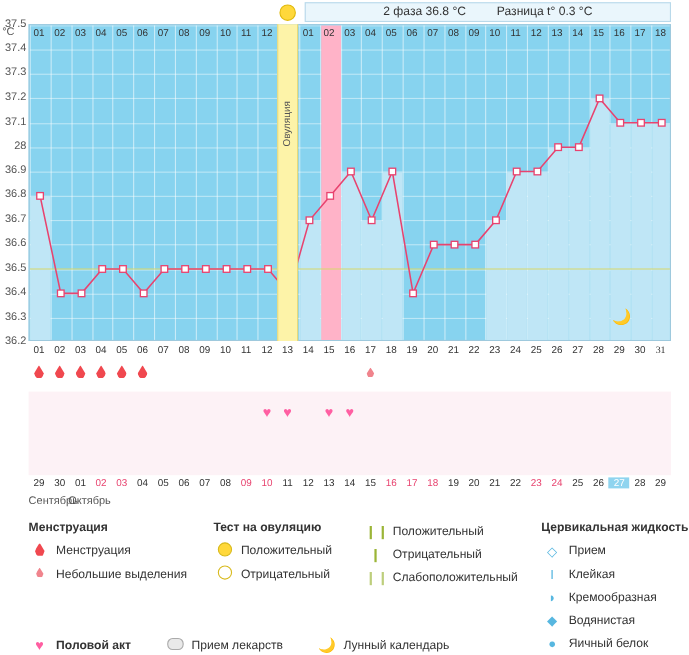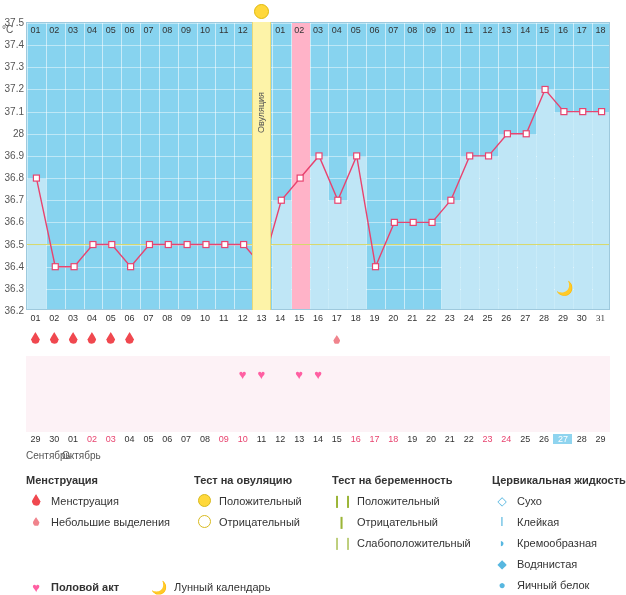--- a/index.html
+++ b/index.html
@@ -72,20 +72,26 @@
   .bars{display:inline-block;font-size:12px;letter-spacing:1px;color:#9bb537;line-height:1;}
   .pill{display:inline-block;width:13px;height:9px;border-radius:5px;border:1px solid #aaa;background:#e9e9e9;}
   .moon{display:inline-block;color:#f0a32b;font-size:13px;line-height:1;}
   .cf{display:inline-block;color:#57b7e0;font-size:12px;line-height:1;}
 </style>
 </head>
 <body>
 
 <div class="wrap">
 
+  <div class="phasebar" id="phase2">
+    <span class="phase2-inner">
+      <span>2 фаза 36.8 °C</span>
+      <span>Разница t° 0.3 °C</span>
+    </span>
+  </div>
 
   <div class="axis">
     <div class="ycap">°C</div>
     <div id="yticks">
         <div class="ylab" style="top: 0px; text-align: center;">37.5</div>
         <div class="ylab" style="top: 22.1538px;">37.4</div>
         <div class="ylab" style="top: 44.3077px;">37.3</div>
         <div class="ylab" style="top: 66.4615px; margin-left: 19px;">37.2</div>
         <div class="ylab" style="top: 88.6154px;">37.1</div>
         <div class="ylab" style="top: 110.769px;">28</div>
@@ -344,40 +350,39 @@
         <span class="gl"><span class="circ"></span></span>
         <span>Положительный</span>
       </div>
       <div class="legitem">
         <span class="gl"><span class="circ empty"></span></span>
         <span>Отрицательный</span>
       </div>
     </div>
 
     <div class="legcol" style="left:306px;width:150px;">
-      <div class="legtitle">Тест на беременность</div>
       <div class="legitem">
         <span class="gl"><span class="bars">❙❙</span></span>
         <span>Положительный</span>
       </div>
       <div class="legitem">
         <span class="gl"><span class="bars">❙</span></span>
         <span>Отрицательный</span>
       </div>
       <div class="legitem">
         <span class="gl"><span class="bars" style="opacity:.65">❙❙</span></span>
         <span>Слабоположительный</span>
       </div>
     </div>
 
     <div class="legcol" style="left:466px;width:160px;">
       <div class="legtitle">Цервикальная жидкость</div>
       <div class="legitem">
         <span class="gl"><span class="cf">◇</span></span>
-        <span>Сухо</span>
+        <span>Прием</span>
       </div>
       <div class="legitem">
         <span class="gl"><span class="cf">I</span></span>
         <span>Клейкая</span>
       </div>
       <div class="legitem">
         <span class="gl"><span class="cf">◗</span></span>
         <span>Кремообразная</span>
       </div>
       <div class="legitem">
@@ -390,20 +395,24 @@
       </div>
     </div>
   </div>
 
   <div class="legbottom">
     <div class="legitem">
       <span class="gl"><span class="heart">♥</span></span>
       <span style="font-weight:bold">Половой акт</span>
     </div>
     <div class="legitem">
+      <span class="gl"><span class="pill"></span></span>
+      <span>Прием лекарств</span>
+    </div>
+    <div class="legitem">
       <span class="gl"><span class="moon">🌙</span></span>
       <span>Лунный календарь</span>
     </div>
   </div>
 
 <div class="ovuldot" style="left: 254.484px; top: 4px;"></div>
     <div style="position: absolute; left: 556.484px; top: 280px; font-size: 14px; color: rgb(240, 163, 43);">🌙</div>
   </div>
 
 </body></html>

